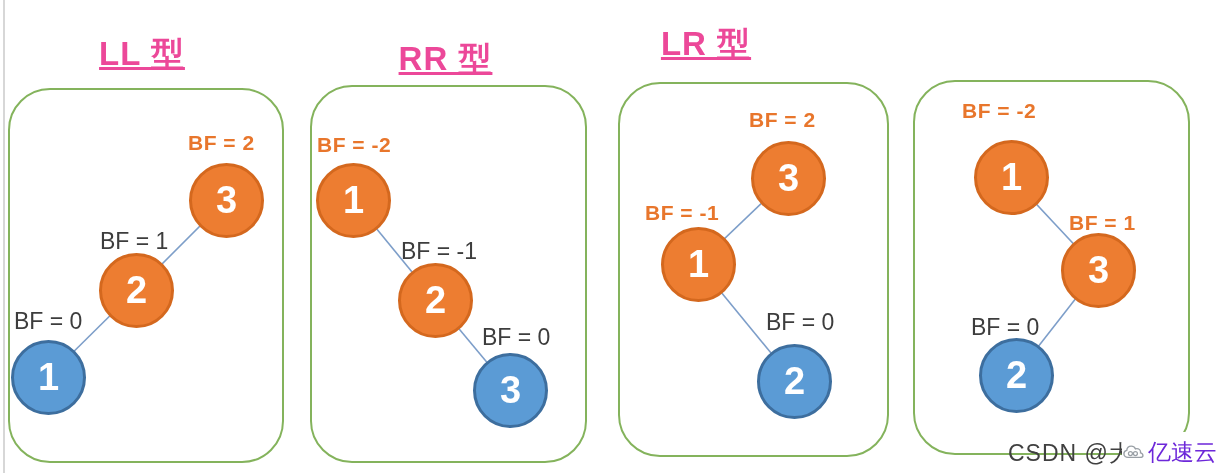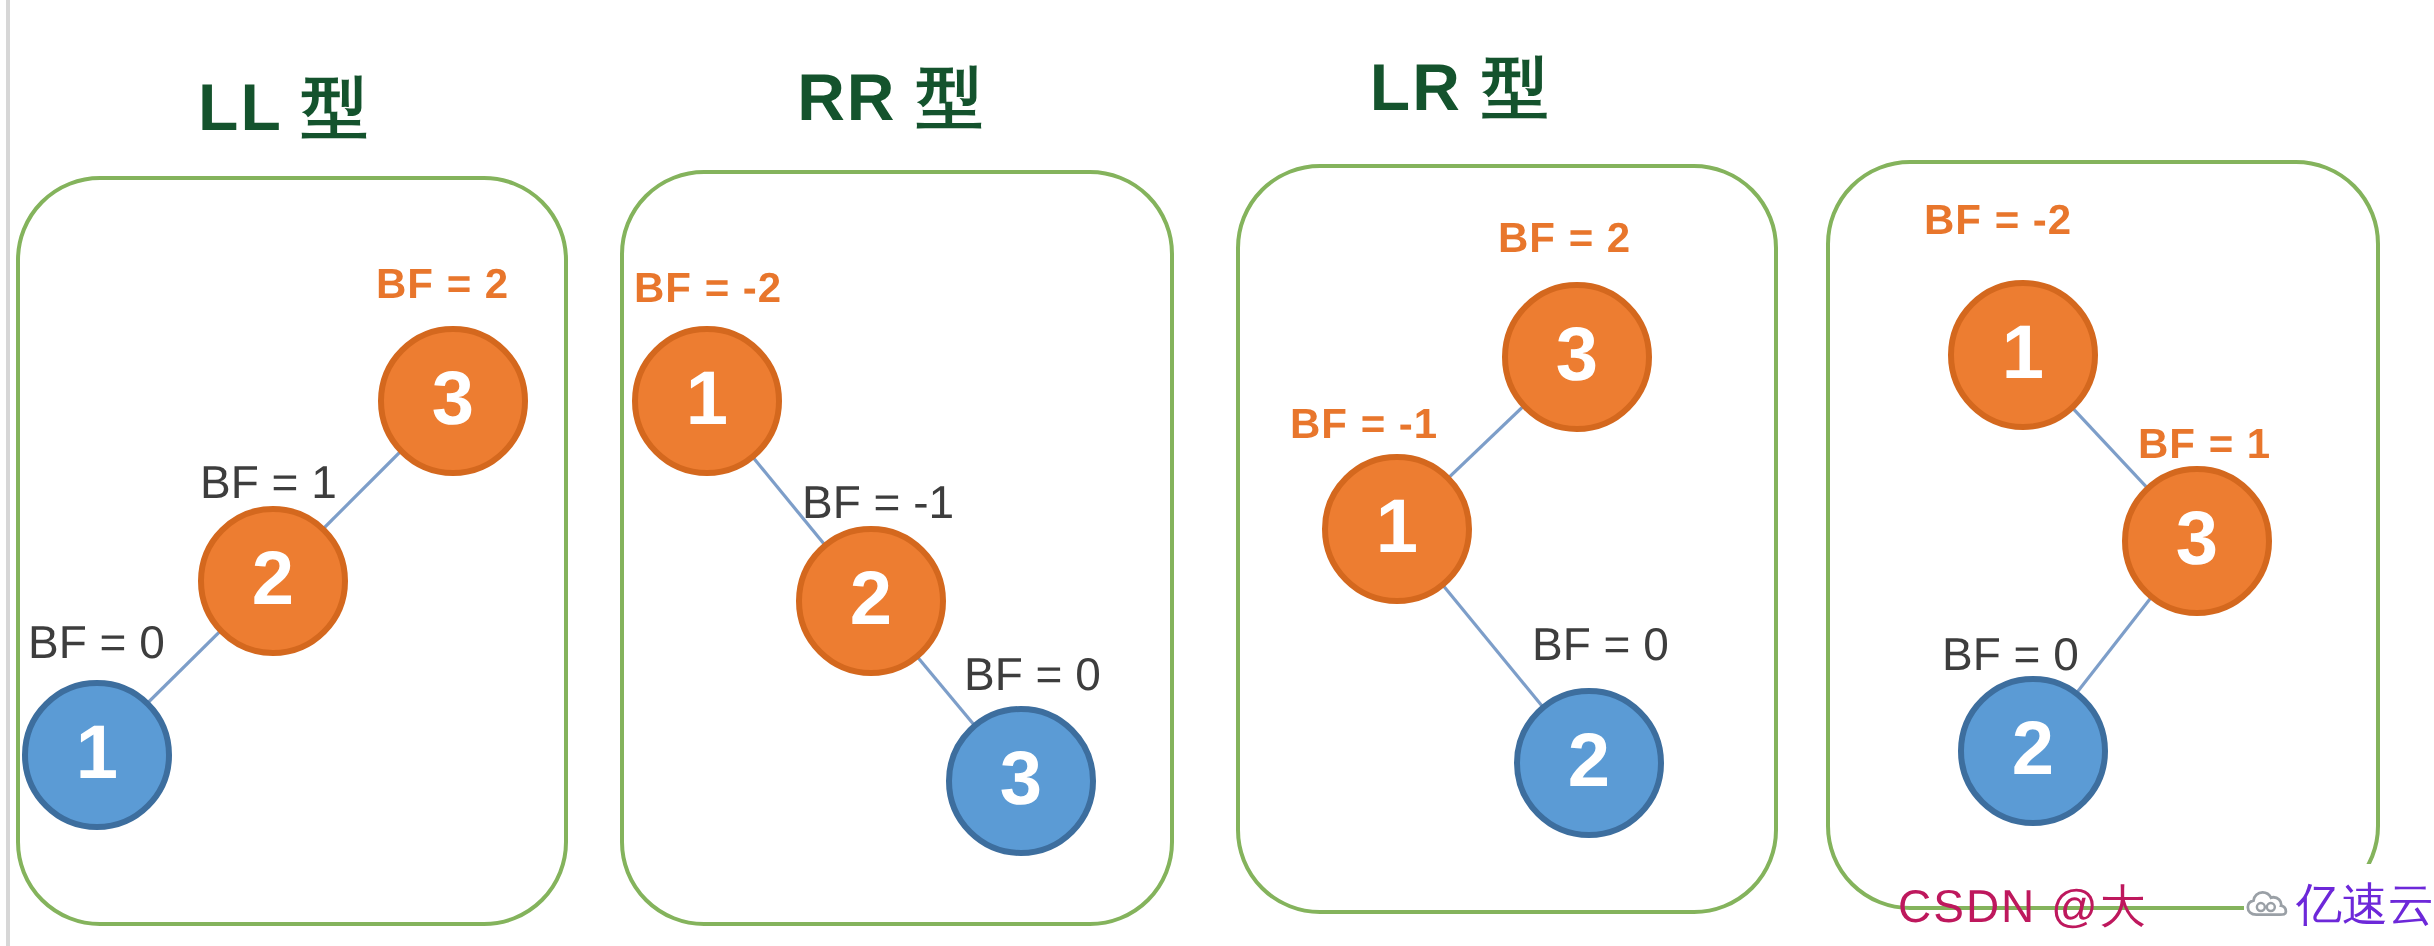--- a/index.html
+++ b/index.html
@@ -12,60 +12,61 @@
   .vline{
     position:absolute;left:3px;top:0;width:2px;height:473px;
     background:#d7d7d7;
   }
   .panel{
     position:absolute;border:2px solid #84b35c;border-radius:42px;
     background:transparent;box-sizing:border-box;
   }
   .panel-title{
     position:absolute;text-align:center;
-    font-size:33px;font-weight:700;color:#14532d;letter-spacing:1px;
+    font-size:33px;font-weight:700;color:#ec4899;letter-spacing:1px;
     white-space:nowrap;
+    text-decoration:underline;
   }
   svg.edges{position:absolute;left:0;top:0;}
   .node{
     position:absolute;width:75px;height:75px;border-radius:50%;
     display:flex;align-items:center;justify-content:center;
     box-sizing:border-box;
     font-size:38px;font-weight:600;color:#ffffff;
   }
   .node.orange{background:#ed7d31;border:3px solid #d4681e;}
   .node.blue{background:#5b9bd5;border:3px solid #3d6e9e;}
   .bf{position:absolute;white-space:nowrap;}
   .bf.dark{font-size:23px;color:#3d3d3d;font-weight:400;}
   .bf.orange{font-size:21px;color:#e8762c;font-weight:700;letter-spacing:.5px;}
   .wm-csdn{
-    position:absolute;left:949px;top:438px;
-    font-size:23px;color:#be185d;letter-spacing:1px;white-space:nowrap;
+    position:absolute;left:1008px;top:438px;
+    font-size:23px;color:#404040;letter-spacing:1px;white-space:nowrap;
   }
   .wm-logo{
     position:absolute;left:1122px;top:432px;width:95px;height:40px;
     background:#ffffff;display:flex;align-items:center;gap:3px;
   }
   .wm-brand{font-size:23px;color:#6d28d9;white-space:nowrap;}
 </style>
 </head>
 <body>
 
 <div class="stage">
 
   <div class="vline"></div>
 
   <div class="panel" style="left:8px;top:88px;width:276px;height:375px;"></div>
   <div class="panel" style="left:310px;top:85px;width:277px;height:378px;"></div>
   <div class="panel" style="left:618px;top:82px;width:271px;height:375px;"></div>
   <div class="panel" style="left:913px;top:80px;width:277px;height:375px;"></div>
 
   <div class="panel-title" style="left:4px;top:32px;width:276px;">LL 型</div>
-  <div class="panel-title" style="left:307px;top:27px;width:277px;">RR 型</div>
-  <div class="panel-title" style="left:592px;top:22px;width:276px;">LR 型</div>
+  <div class="panel-title" style="left:307px;top:37px;width:277px;">RR 型</div>
+  <div class="panel-title" style="left:568px;top:22px;width:276px;">LR 型</div>
 
   <svg class="edges" width="1217" height="473" viewBox="0 0 1217 473">
     <g stroke="#7d9ec9" stroke-width="1.6">
       <line x1="48" y1="377" x2="136" y2="290"></line>
       <line x1="136" y1="290" x2="226" y2="200"></line>
       <line x1="353" y1="200" x2="435" y2="300"></line>
       <line x1="435" y1="300" x2="510" y2="390"></line>
       <line x1="788" y1="178" x2="698" y2="264"></line>
       <line x1="698" y1="264" x2="794" y2="381"></line>
       <line x1="1011" y1="177" x2="1098" y2="270"></line>

